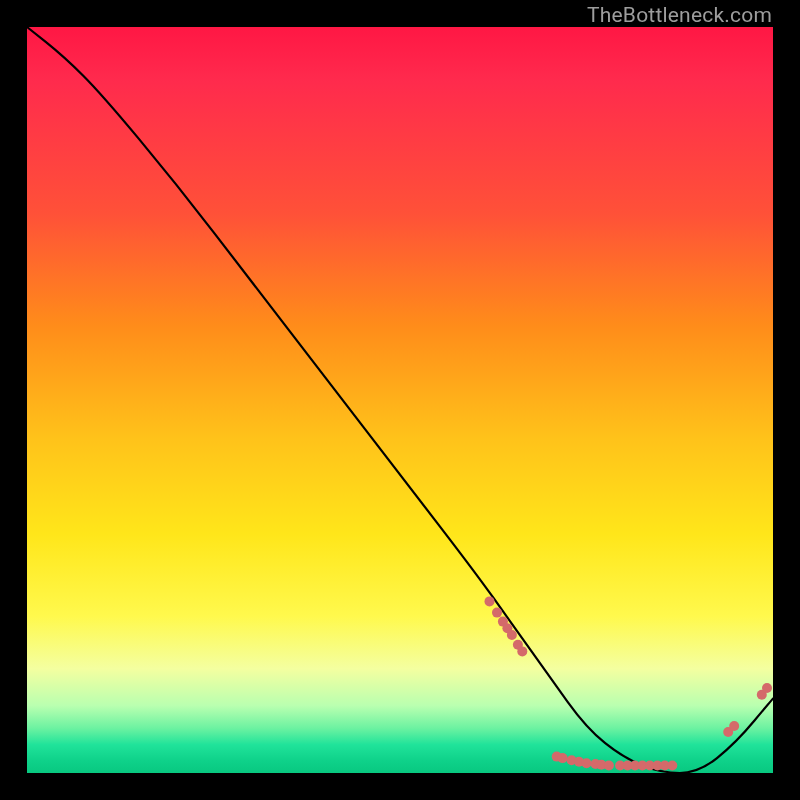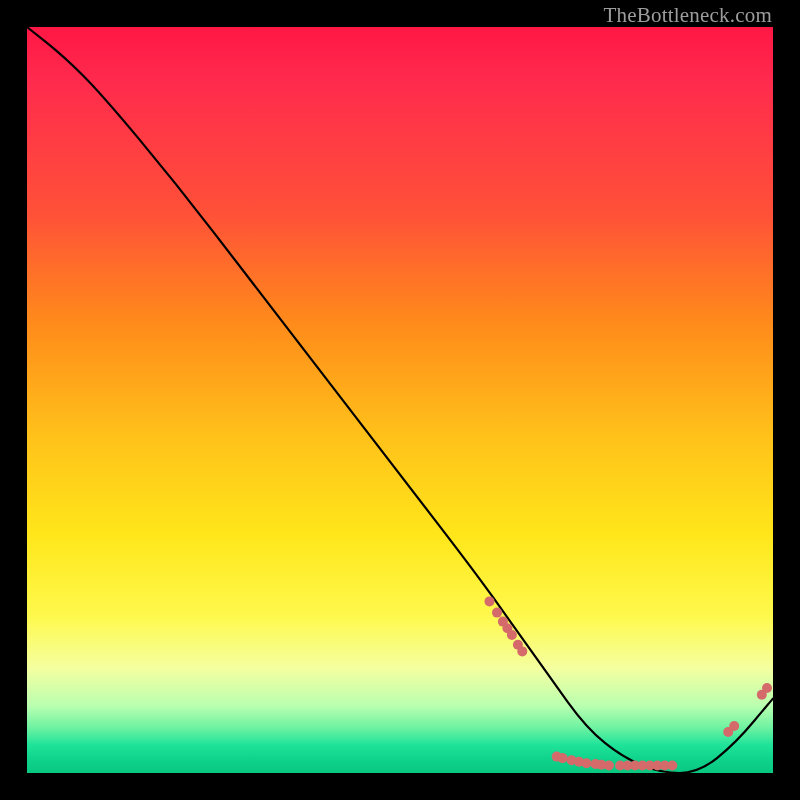--- a/index.html
+++ b/index.html
@@ -11,21 +11,20 @@
     overflow: hidden;
     font-family: -apple-system, BlinkMacSystemFont, "Segoe UI", Roboto, Arial, sans-serif;
   }
   .frame {
     position: absolute;
     left: 0;
     top: 0;
     width: 800px;
     height: 800px;
     background: #000;
-    font-family: Liberation Serif, serif;
   }
   .plot {
     position: absolute;
     left: 27px;
     top: 27px;
     width: 746px;
     height: 746px;
     
     background: linear-gradient(
       to bottom,

